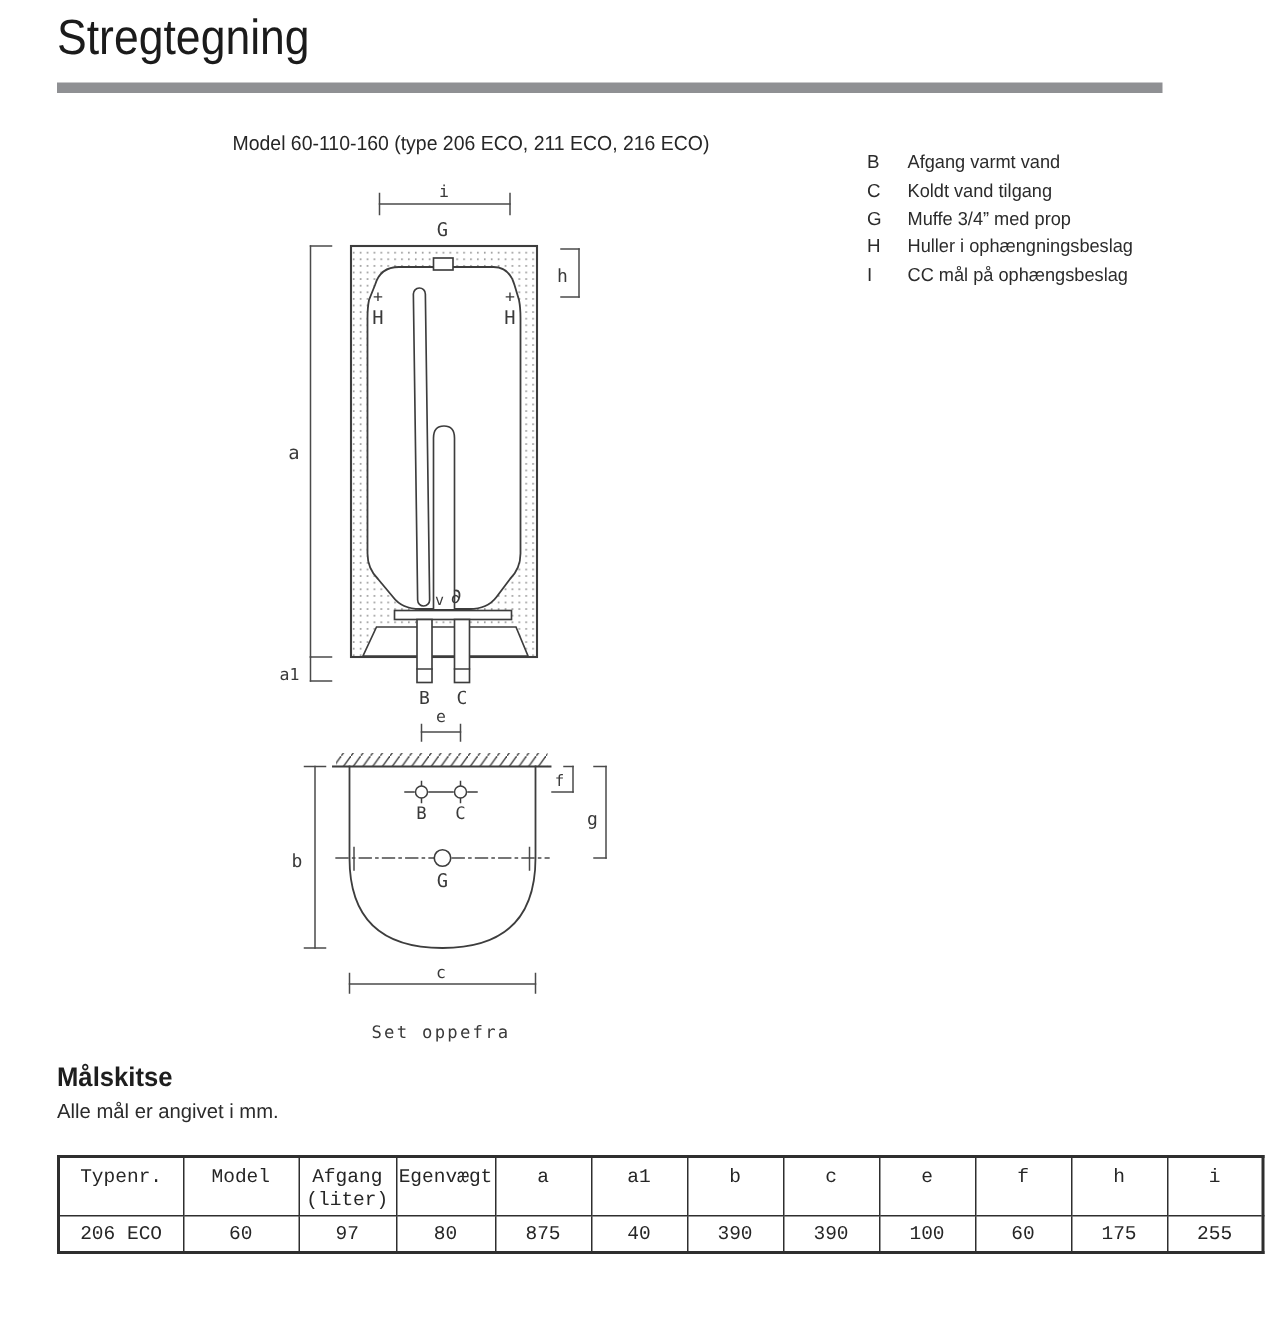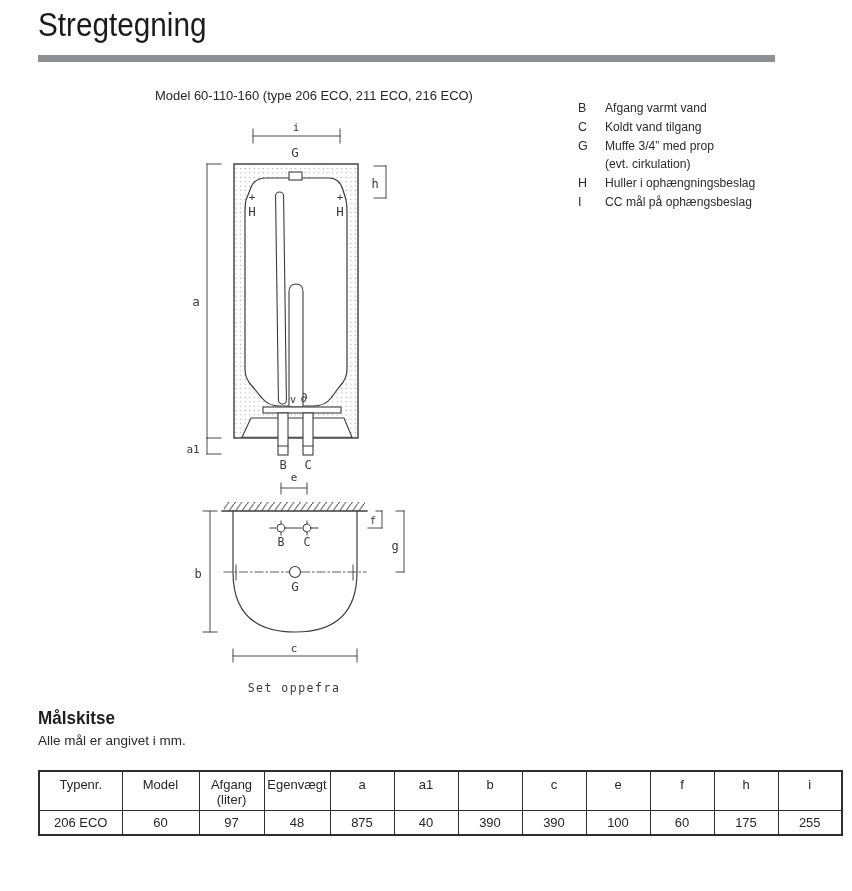--- a/index.html
+++ b/index.html
@@ -12,21 +12,21 @@
            transform:scaleX(.96);transform-origin:left top;white-space:nowrap;}
   .legend{position:absolute;left:578px;top:99px;font-size:12.5px;color:#2b2b2b;}
   .legend-row{display:flex;line-height:18.8px;}
   .legend-key{width:27px;flex:0 0 27px;}
   .legend-text{white-space:nowrap;transform:scaleX(.97);transform-origin:left top;}
   .drawing-svg{position:absolute;left:170px;top:110px;}
   .mh{position:absolute;left:38px;top:708px;font-size:18px;font-weight:600;color:#1e1e1e;
       transform:scaleX(.95);transform-origin:left top;}
   .mnote{position:absolute;left:38px;top:733px;font-size:13.5px;color:#2b2b2b;}
   table.dims{position:absolute;left:38px;top:770px;width:802px;border-collapse:collapse;
-             table-layout:fixed;font-size:13px;color:#262626;}
+             table-layout:fixed;font-size:13px;color:#262626;font-family:Liberation Mono, monospace;}
   table.dims{border:2px solid #2e2e2e;}
   table.dims th, table.dims td{border:1.5px solid #2e2e2e;text-align:center;padding:0;}
   table.dims th{font-weight:400;vertical-align:top;padding-top:5px;height:33px;line-height:15px;}
   table.dims td{height:23px;vertical-align:middle;}
   svg text{font-family:"DejaVu Sans Mono", monospace;fill:#3a3a3a;}
 </style>
 </head>
 <body>
 
 <div class="page">
@@ -41,24 +41,20 @@
       <span class="legend-key">B</span>
       <span class="legend-text">Afgang varmt vand</span>
     </div>
     <div class="legend-row">
       <span class="legend-key">C</span>
       <span class="legend-text">Koldt vand tilgang</span>
     </div>
     <div class="legend-row">
       <span class="legend-key">G</span>
       <span class="legend-text">Muffe 3/4” med prop</span>
-    </div>
-    <div class="legend-row">
-      <span class="legend-key"></span>
-      <span class="legend-text">(evt. cirkulation)</span>
     </div>
     <div class="legend-row">
       <span class="legend-key">H</span>
       <span class="legend-text">Huller i ophængningsbeslag</span>
     </div>
     <div class="legend-row">
       <span class="legend-key">I</span>
       <span class="legend-text">CC mål på ophængsbeslag</span>
     </div>
   </div>
@@ -254,21 +250,21 @@
         <th>
             <div>i</div>
           </th>
       </tr>
     </thead>
     <tbody>
       <tr>
         <td>206 ECO</td>
         <td>60</td>
         <td>97</td>
-        <td>48</td>
+        <td>80</td>
         <td>875</td>
         <td>40</td>
         <td>390</td>
         <td>390</td>
         <td>100</td>
         <td>60</td>
         <td>175</td>
         <td>255</td>
       </tr>
     </tbody>

